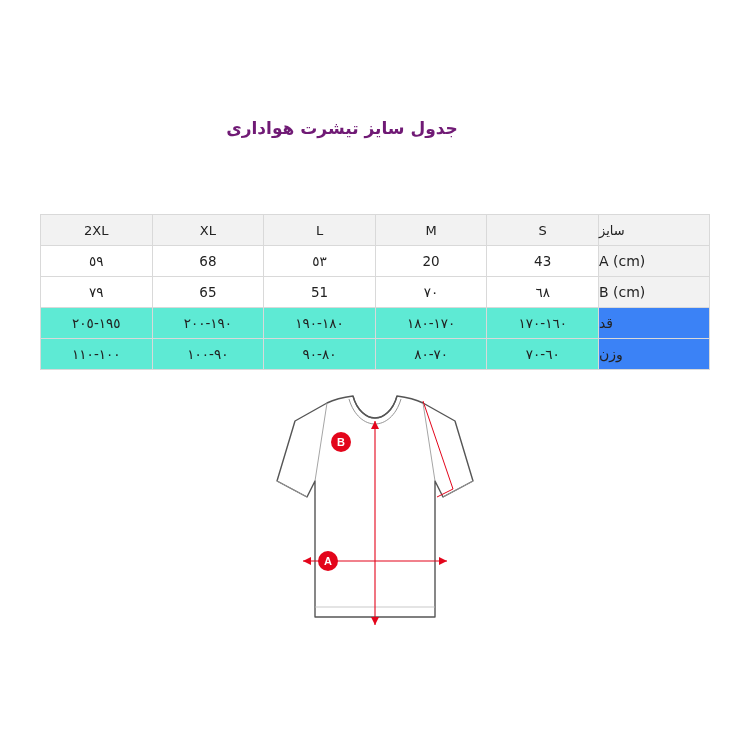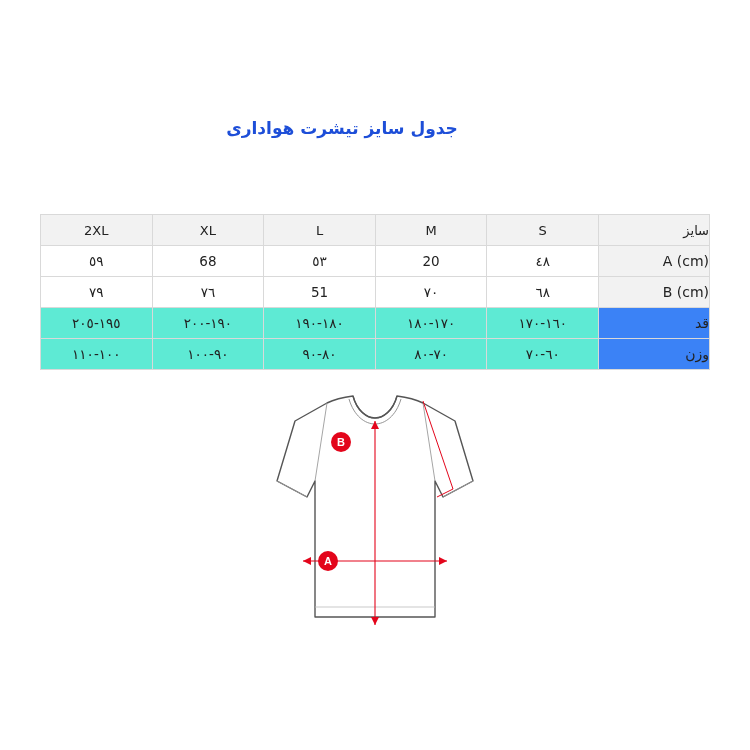--- a/index.html
+++ b/index.html
@@ -22,21 +22,21 @@
     box-sizing: border-box;
   }
   .title {
     position: absolute;
     top: 118px;
     left: 0;
     width: 684px;
     text-align: center;
     font-size: 17px;
     font-weight: bold;
-    color: #1d4ed8;
+    color: #701a75;
     letter-spacing: 0.2px;
   }
   .table-wrap {
     position: absolute;
     top: 214px;
     left: 40px;
     width: 670px;
   }
   table.size-table {
     border-collapse: collapse;
@@ -54,21 +54,21 @@
     padding: 0;
   }
   table.size-table tr.header-row td {
     background: #f2f2f2;
     font-size: 13px;
   }
   table.size-table td.rowhead {
     background: #f2f2f2;
     width: 110px;
     font-size: 14px;
-    text-align: right;
+    text-align: left;
   }
   table.size-table td.rowhead.ltr {
     direction: ltr;
     margin-left: 42px;
   }
   table.size-table tr.shaded td {
     background: #5eead4;
   }
   table.size-table tr.shaded td.rowhead {
     background: #3b82f6;
@@ -115,33 +115,33 @@
           <td class="rowhead">سایز</td>
           <td class="col-head">S</td>
           <td class="col-head">M</td>
           <td class="col-head">L</td>
           <td class="col-head">XL</td>
           <td class="col-head">2XL</td>
         </tr>
 
         <tr>
           <td class="rowhead ltr">A (cm)</td>
-          <td>٤٨</td>
+          <td>43</td>
           <td>20</td>
           <td>٥٣</td>
           <td>68</td>
           <td>٥٩</td>
         </tr>
 
         <tr>
           <td class="rowhead ltr">B (cm)</td>
           <td>٦٨</td>
           <td>٧٠</td>
           <td>51</td>
-          <td>٧٦</td>
+          <td>65</td>
           <td>٧٩</td>
         </tr>
 
         <tr class="shaded">
           <td class="rowhead">قد</td>
           <td>١٦٠-١٧٠</td>
           <td>١٧٠-١٨٠</td>
           <td>١٨٠-١٩٠</td>
           <td>١٩٠-٢٠٠</td>
           <td>١٩٥-٢٠٥</td>

